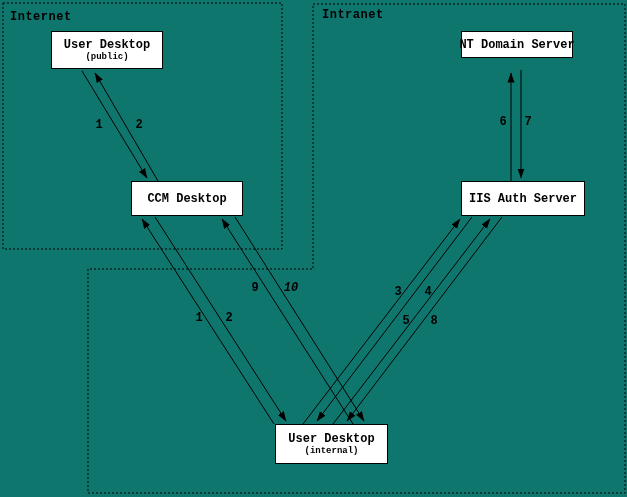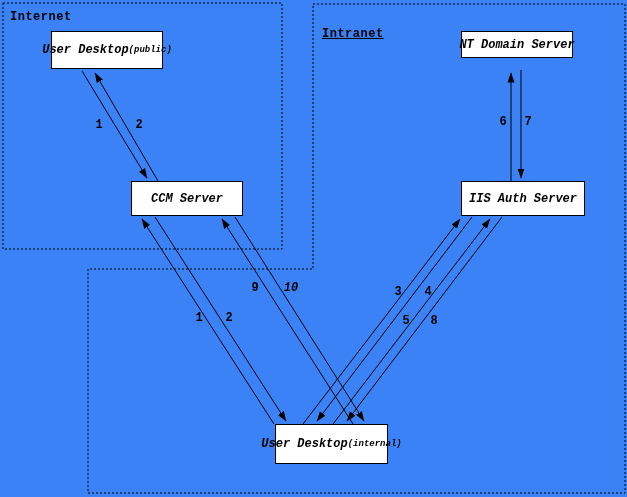--- a/index.html
+++ b/index.html
@@ -4,21 +4,21 @@
 <style>
   html, body {
     margin: 0;
     padding: 0;
     background: #ffffff;
   }
   .canvas {
     position: relative;
     width: 627px;
     height: 497px;
-    background: #3b82f6;
+    background: #0f766e;
     font-family: "Liberation Mono", "DejaVu Sans Mono", monospace;
     color: #000000;
     overflow: hidden;
   }
   svg.lines {
     position: absolute;
     left: 0; top: 0;
     width: 627px;
     height: 497px;
   }
@@ -28,25 +28,24 @@
     font-weight: bold;
     letter-spacing: 0.5px;
     white-space: nowrap;
   }
   .node {
     position: absolute;
     box-sizing: border-box;
     border: 1px solid #000000;
     background: #ffffff;
     display: flex;
-    flex-direction: row;
+    flex-direction: column;
     align-items: center;
     justify-content: center;
     text-align: center;
-    font-style: italic;
   }
   .node-title {
     font-size: 12px;
     font-weight: bold;
     line-height: 14px;
     white-space: nowrap;
   }
   .node-subtitle {
     font-size: 9px;
     font-weight: bold;
@@ -88,29 +87,29 @@
     <line x1="303" y1="424" x2="460" y2="219" stroke="#000000" stroke-width="1" marker-end="url(#arrowhead)"></line>
     <line x1="472" y1="217" x2="317" y2="421" stroke="#000000" stroke-width="1" marker-end="url(#arrowhead)"></line>
     <line x1="333" y1="424" x2="490" y2="219" stroke="#000000" stroke-width="1" marker-end="url(#arrowhead)"></line>
     <line x1="502" y1="217" x2="347" y2="421" stroke="#000000" stroke-width="1" marker-end="url(#arrowhead)"></line>
 
     <line x1="511" y1="181" x2="511" y2="73" stroke="#000000" stroke-width="1" marker-end="url(#arrowhead)"></line>
     <line x1="521" y1="70" x2="521" y2="178" stroke="#000000" stroke-width="1" marker-end="url(#arrowhead)"></line>
   </svg>
 
   <div class="zone-label" style="left:10px; top:10px;">Internet</div>
-  <div class="zone-label" style="left:322px; top:27px;text-decoration:underline;">Intranet</div>
+  <div class="zone-label" style="left:322px; top:8px;">Intranet</div>
 
   <div class="node" style="left:51px; top:31px; width:112px; height:38px;">
     <div class="node-title">User Desktop</div>
     <div class="node-subtitle">(public)</div>
   </div>
 
   <div class="node" style="left:131px; top:181px; width:112px; height:35px;">
-    <div class="node-title">CCM Server</div>
+    <div class="node-title">CCM Desktop</div>
   </div>
 
   <div class="node" style="left:461px; top:31px; width:112px; height:27px;">
     <div class="node-title">NT Domain Server</div>
   </div>
 
   <div class="node" style="left:461px; top:181px; width:124px; height:35px;">
     <div class="node-title">IIS Auth Server</div>
   </div>
 

